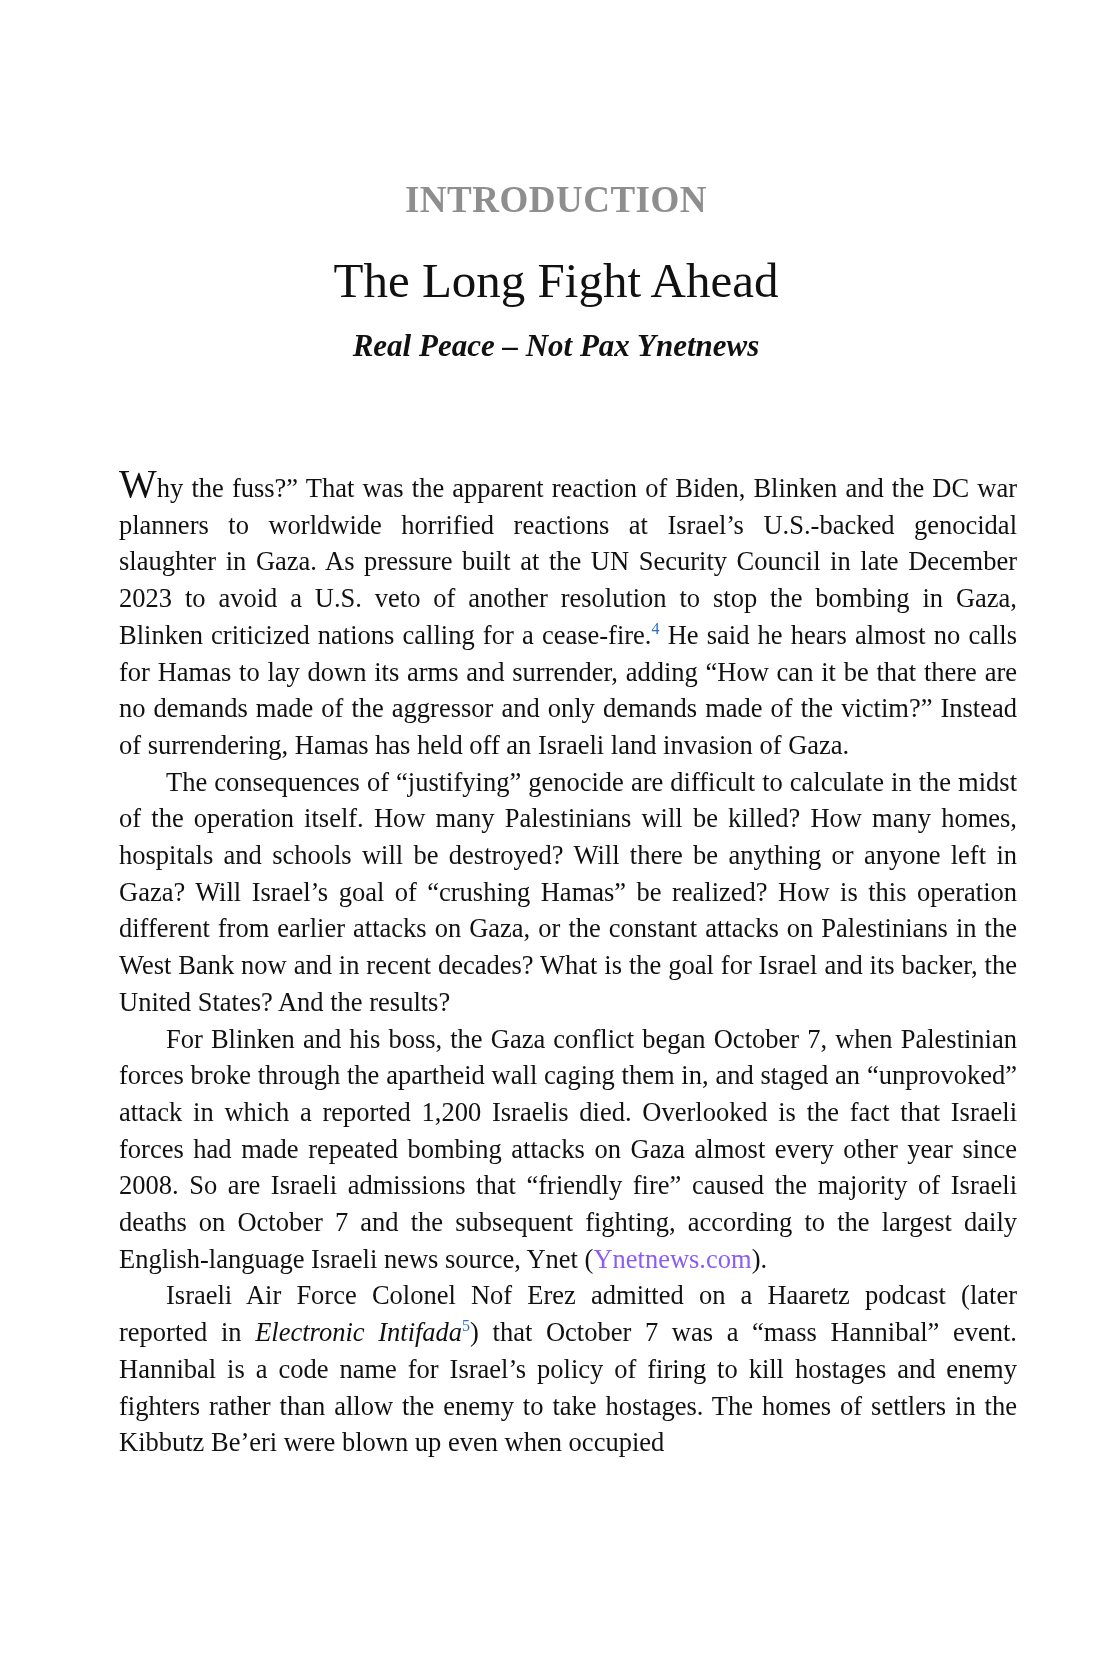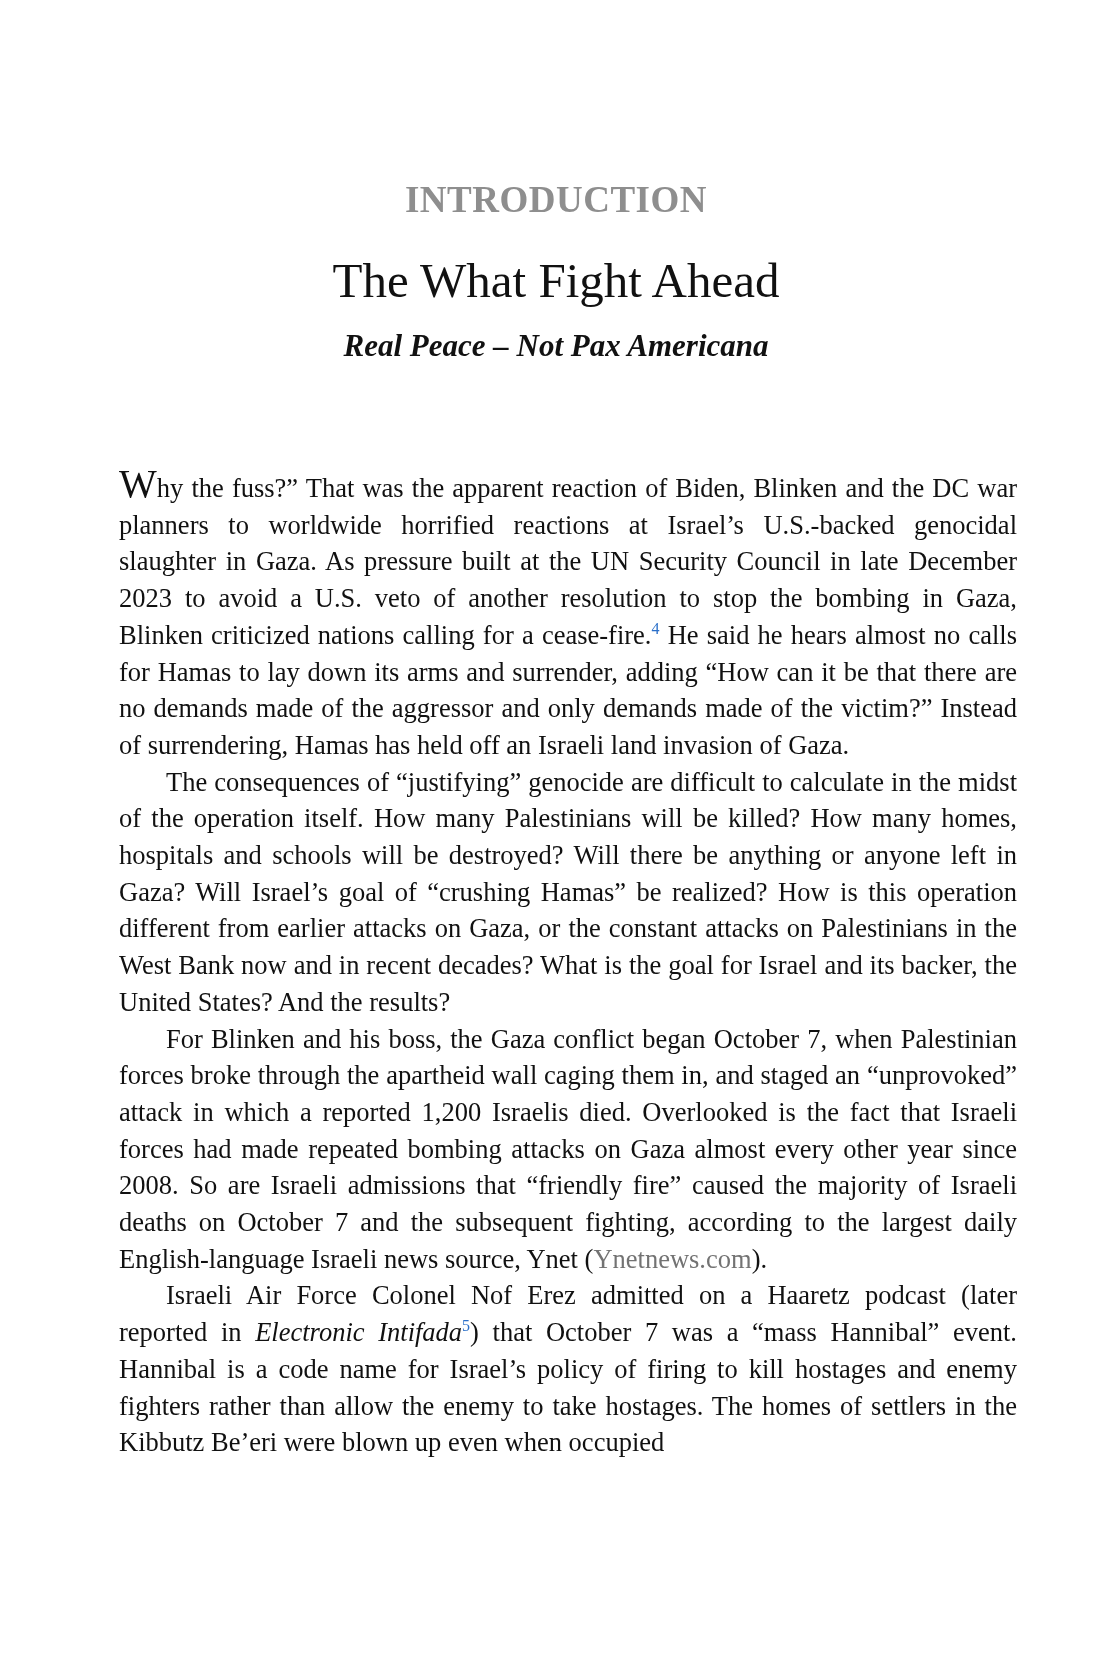--- a/index.html
+++ b/index.html
@@ -21,30 +21,30 @@
     font-size: 31px; font-weight: bold; font-style: italic; color: #111;
   }
   .body {
     position: absolute; top: 432px; left: 119px; width: 898px;
     font-size: 26.5px; line-height: 36.7px; text-align: justify;
   }
   .body p { margin: 0; text-indent: 47px; }
   .body p.first { text-indent: 0; }
   .dropcap { font-size: 40px; line-height: 1; }
   .fn { color: #2a6fc9; font-size: 16px; vertical-align: 10px; line-height: 0; }
-  .link { color: #737373; text-decoration: none; }
+  .link { color: #8b5cf6; text-decoration: none; }
   em { }
 </style>
 </head>
 <body>
 
 <div class="page">
   <div class="kicker">INTRODUCTION</div>
-  <div class="title">The What Fight Ahead</div>
-  <div class="subtitle">Real Peace – Not Pax Americana</div>
+  <div class="title">The Long Fight Ahead</div>
+  <div class="subtitle">Real Peace – Not Pax Ynetnews</div>
 
   <div class="body">
     <p class="first"><span class="dropcap">W</span><span>hy the fuss?” That was the apparent reaction of Biden, Blinken and the DC war planners to worldwide horrified reactions at Israel’s U.S.-backed genocidal slaughter in Gaza. As pressure built at the UN Security Council in late December 2023 to avoid a U.S. veto of another resolution to stop the bombing in Gaza, Blinken criticized nations calling for a cease-fire.</span><a class="fn">4</a><span> He said he hears almost no calls for Hamas to lay down its arms and surrender, adding “How can it be that there are no demands made of the aggressor and only demands made of the victim?” Instead of surrendering, Hamas has held off an Israeli land invasion of Gaza.</span></p>
 
     <p><span>The consequences of “justifying” genocide are difficult to calculate in the midst of the operation itself. How many Palestinians will be killed? How many homes, hospitals and schools will be destroyed? Will there be anything or anyone left in Gaza? Will Israel’s goal of “crushing Hamas” be realized? How is this operation different from earlier attacks on Gaza, or the constant attacks on Palestinians in the West Bank now and in recent decades? What is the goal for Israel and its backer, the United States? And the results?</span></p>
 
     <p><span>For Blinken and his boss, the Gaza conflict began October 7, when Palestinian forces broke through the apartheid wall caging them in, and staged an “unprovoked” attack in which a reported 1,200 Israelis died. Overlooked is the fact that Israeli forces had made repeated bombing attacks on Gaza almost every other year since 2008. So are Israeli admissions that “friendly fire” caused the majority of Israeli deaths on October 7 and the subsequent fighting, according to the largest daily English-language Israeli news source, Ynet (</span><a class="link">Ynetnews.com</a><span>).</span></p>
 
     <p><span>Israeli Air Force Colonel Nof Erez admitted on a Haaretz podcast (later reported in </span><em>Electronic Intifada</em><a class="fn">5</a><span>) that October 7 was a “mass Hannibal” event. Hannibal is a code name for Israel’s policy of firing to kill hostages and enemy fighters rather than allow the enemy to take hostages. The homes of settlers in the Kibbutz Be’eri were blown up even when occupied</span></p>
   </div>

